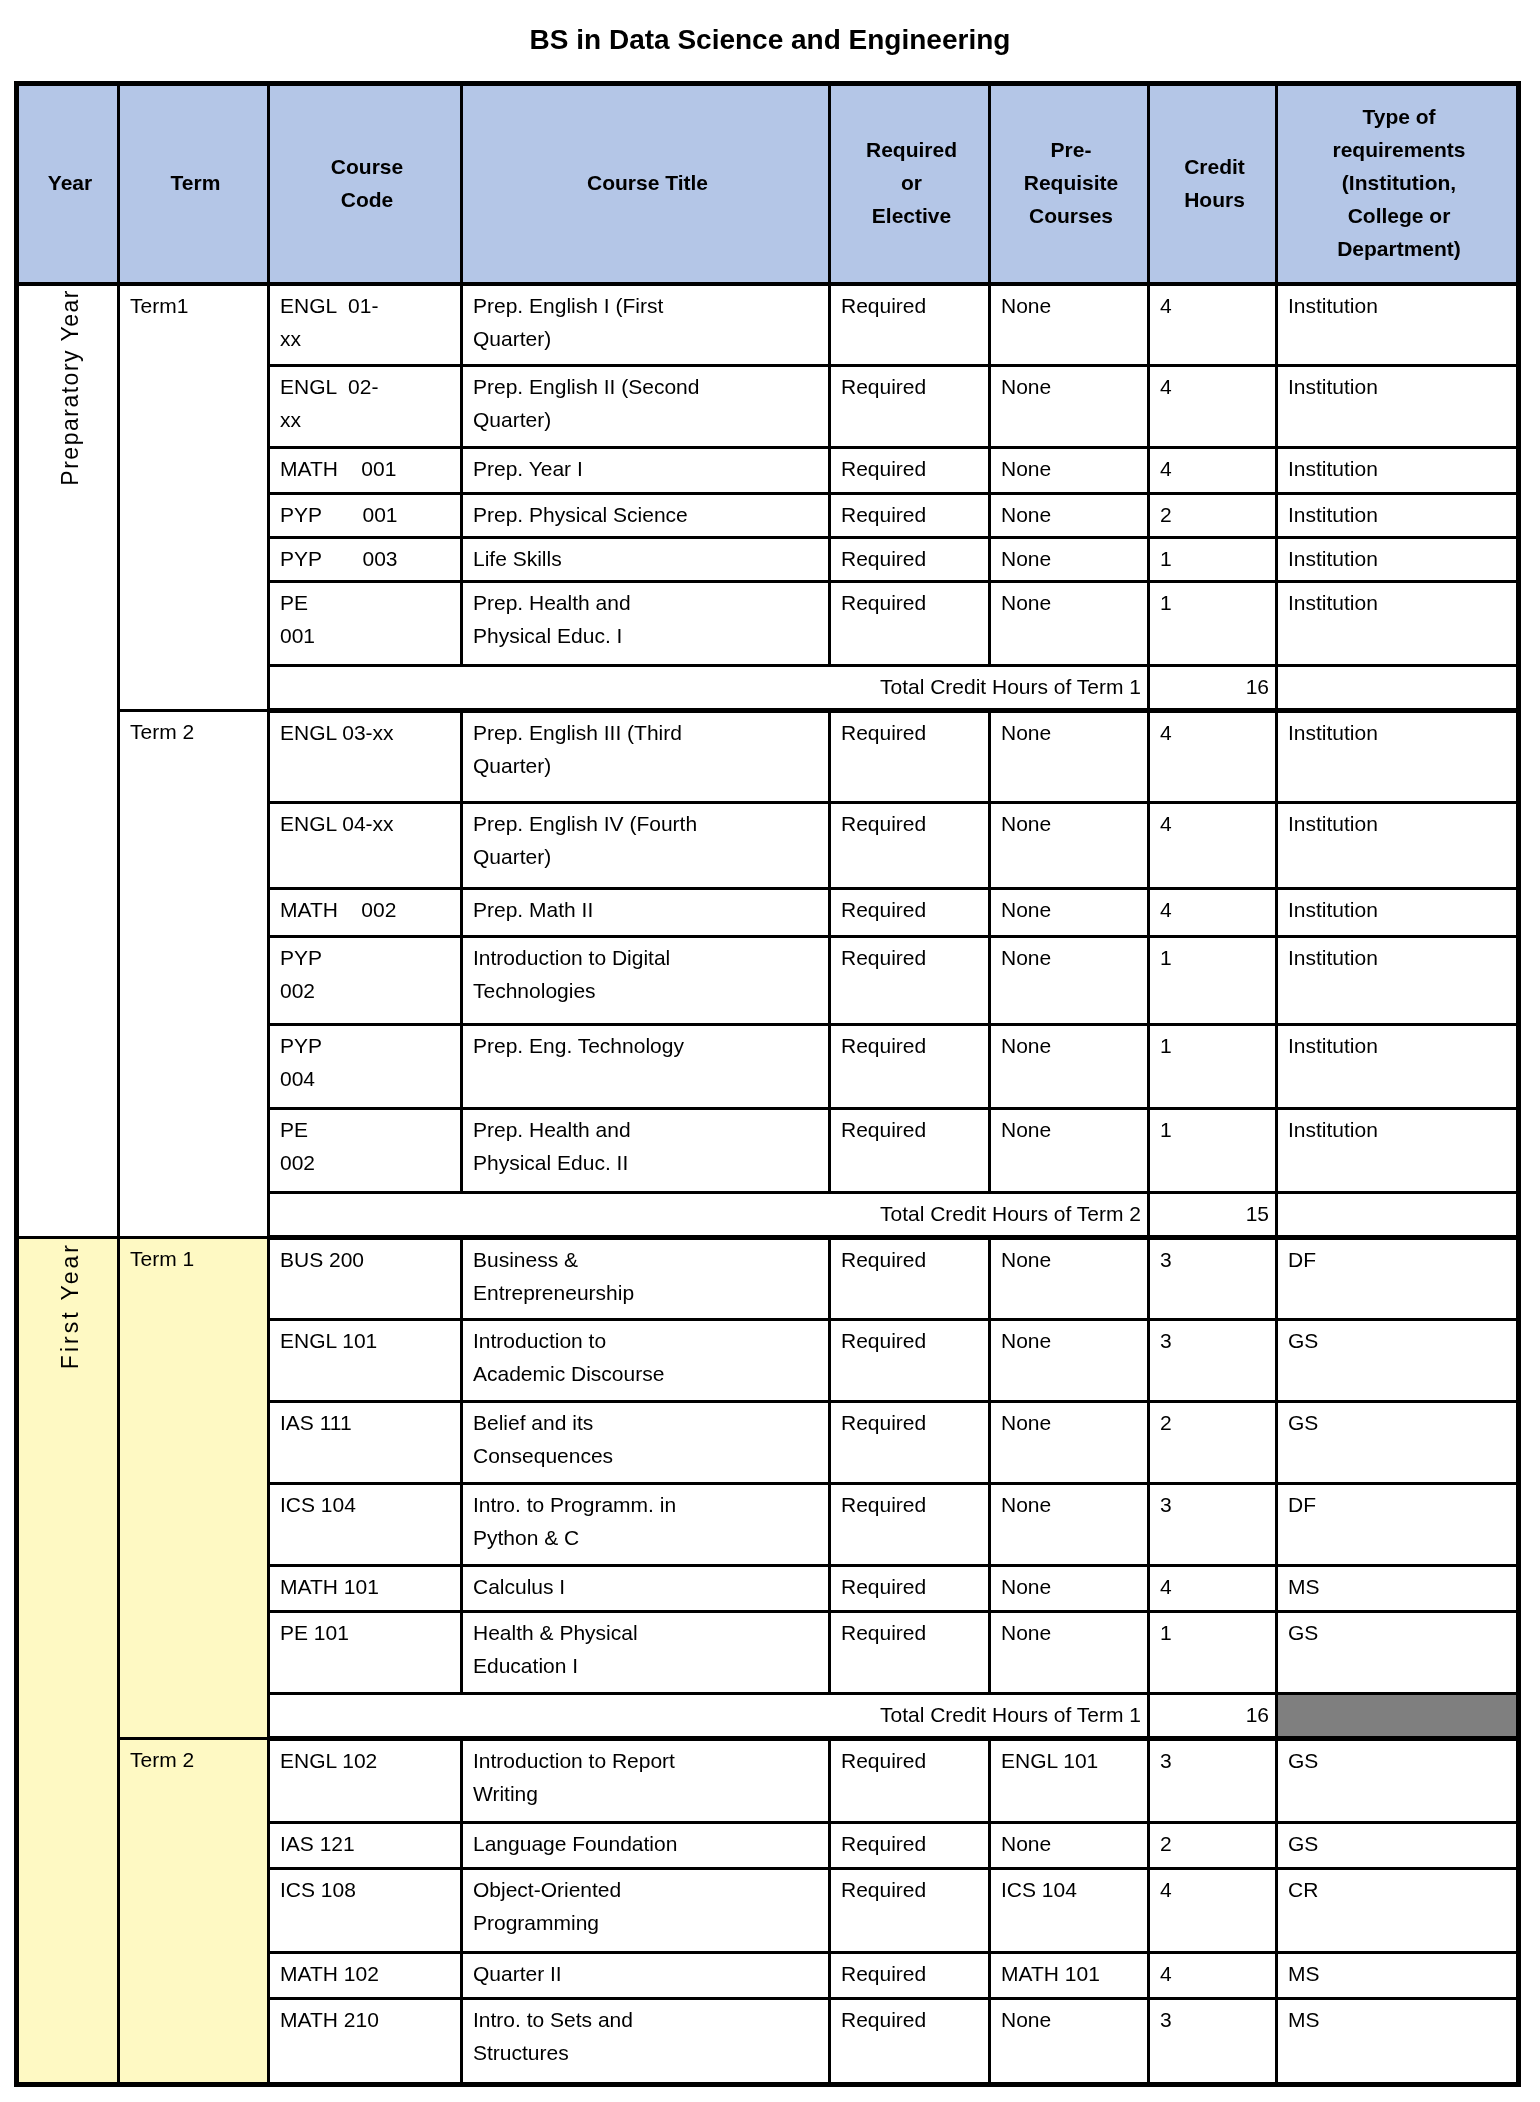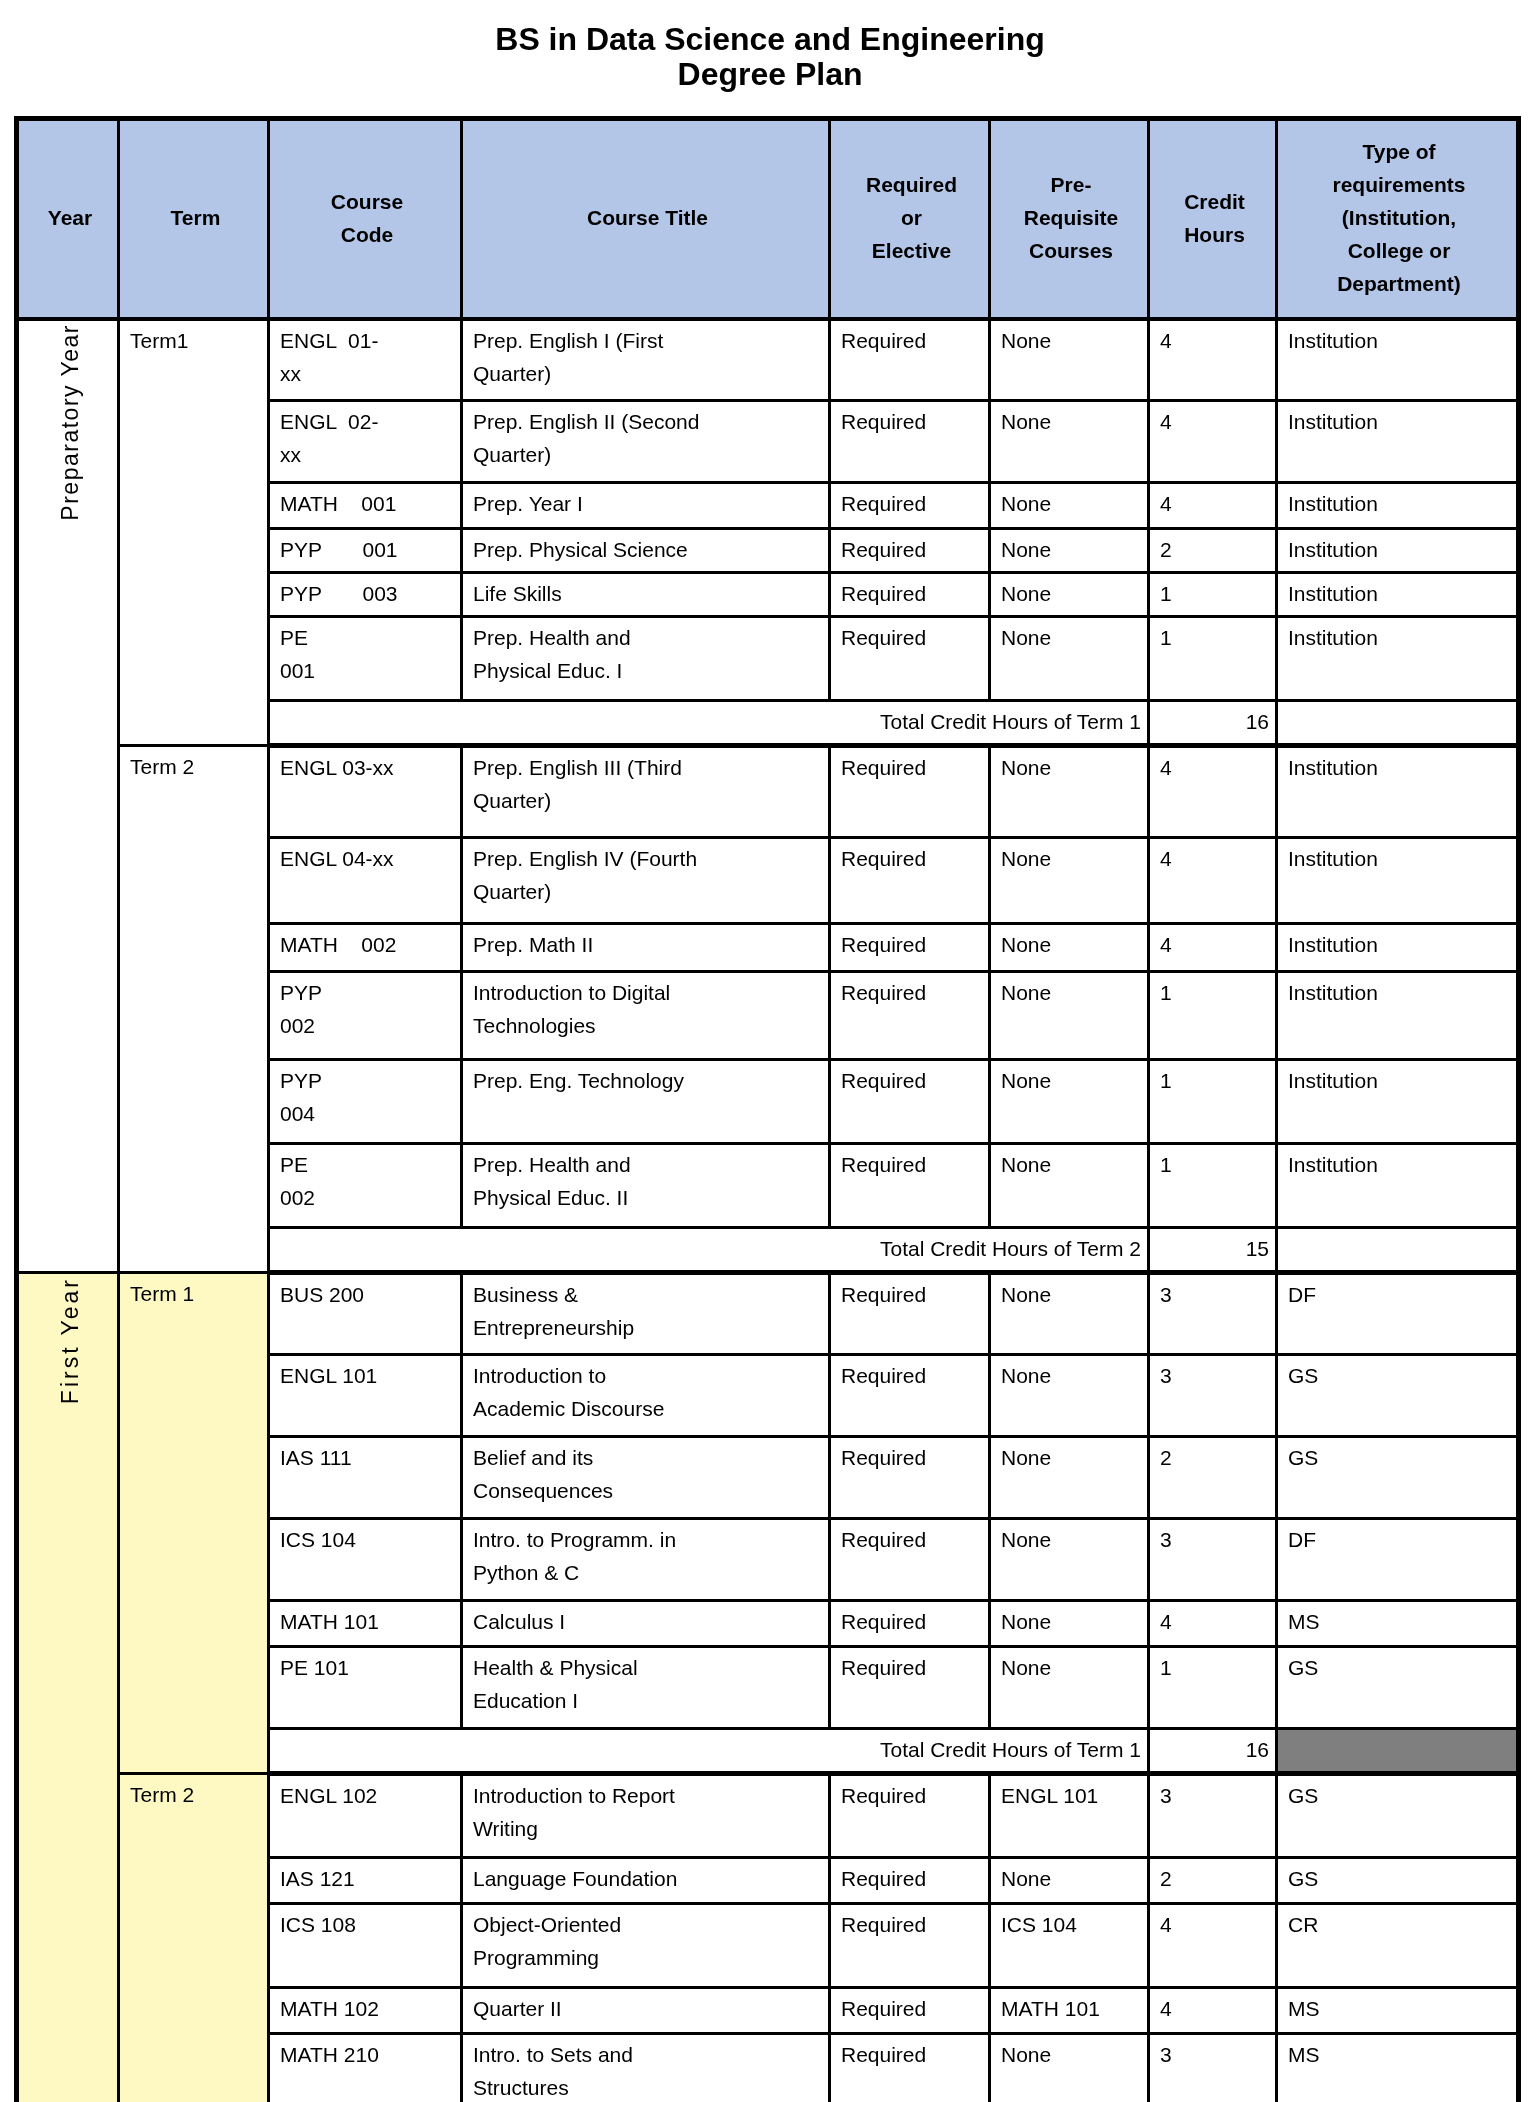--- a/index.html
+++ b/index.html
@@ -1,21 +1,21 @@
 <!DOCTYPE html>
 <html><head>
 <meta charset="utf-8">
 <style>
   html, body { margin:0; padding:0; }
   body {
     width:1540px; height:2102px; background:#ffffff;
     font-family:"Liberation Sans", sans-serif; color:#000;
     overflow:hidden;
   }
-  .doc-title { text-align:center; font-weight:bold; font-size:32px; line-height:35px; padding-top:22px; margin-bottom:24px; }
+  .doc-title { text-align:center; font-weight:bold; font-size:28px; line-height:35px; padding-top:22px; margin-bottom:24px; }
   table.plan {
     border-collapse:collapse; table-layout:fixed;
     margin-left:14px; width:1502px;
     border:5px solid #000;
   }
   .plan td, .plan th {
     border:3px solid #000;
     padding:3px 6px 5px 10px;
     font-size:21px; line-height:33px;
     vertical-align:top;
@@ -42,21 +42,20 @@
   .total-credit { vertical-align:middle; }
   tr.sec-end td { border-bottom:5px solid #000;text-align:right; }
 </style>
 </head>
 <body>
 
 <div class="page">
 
   <div class="doc-title">
     <div>BS in Data Science and Engineering</div>
-    <div>Degree Plan</div>
   </div>
 
   <table class="plan">
     <colgroup>
       <col style="width:102px">
         <col style="width:150px">
         <col style="width:193px">
         <col style="width:368px">
       <col style="width:160px">
         <col style="width:159px">

